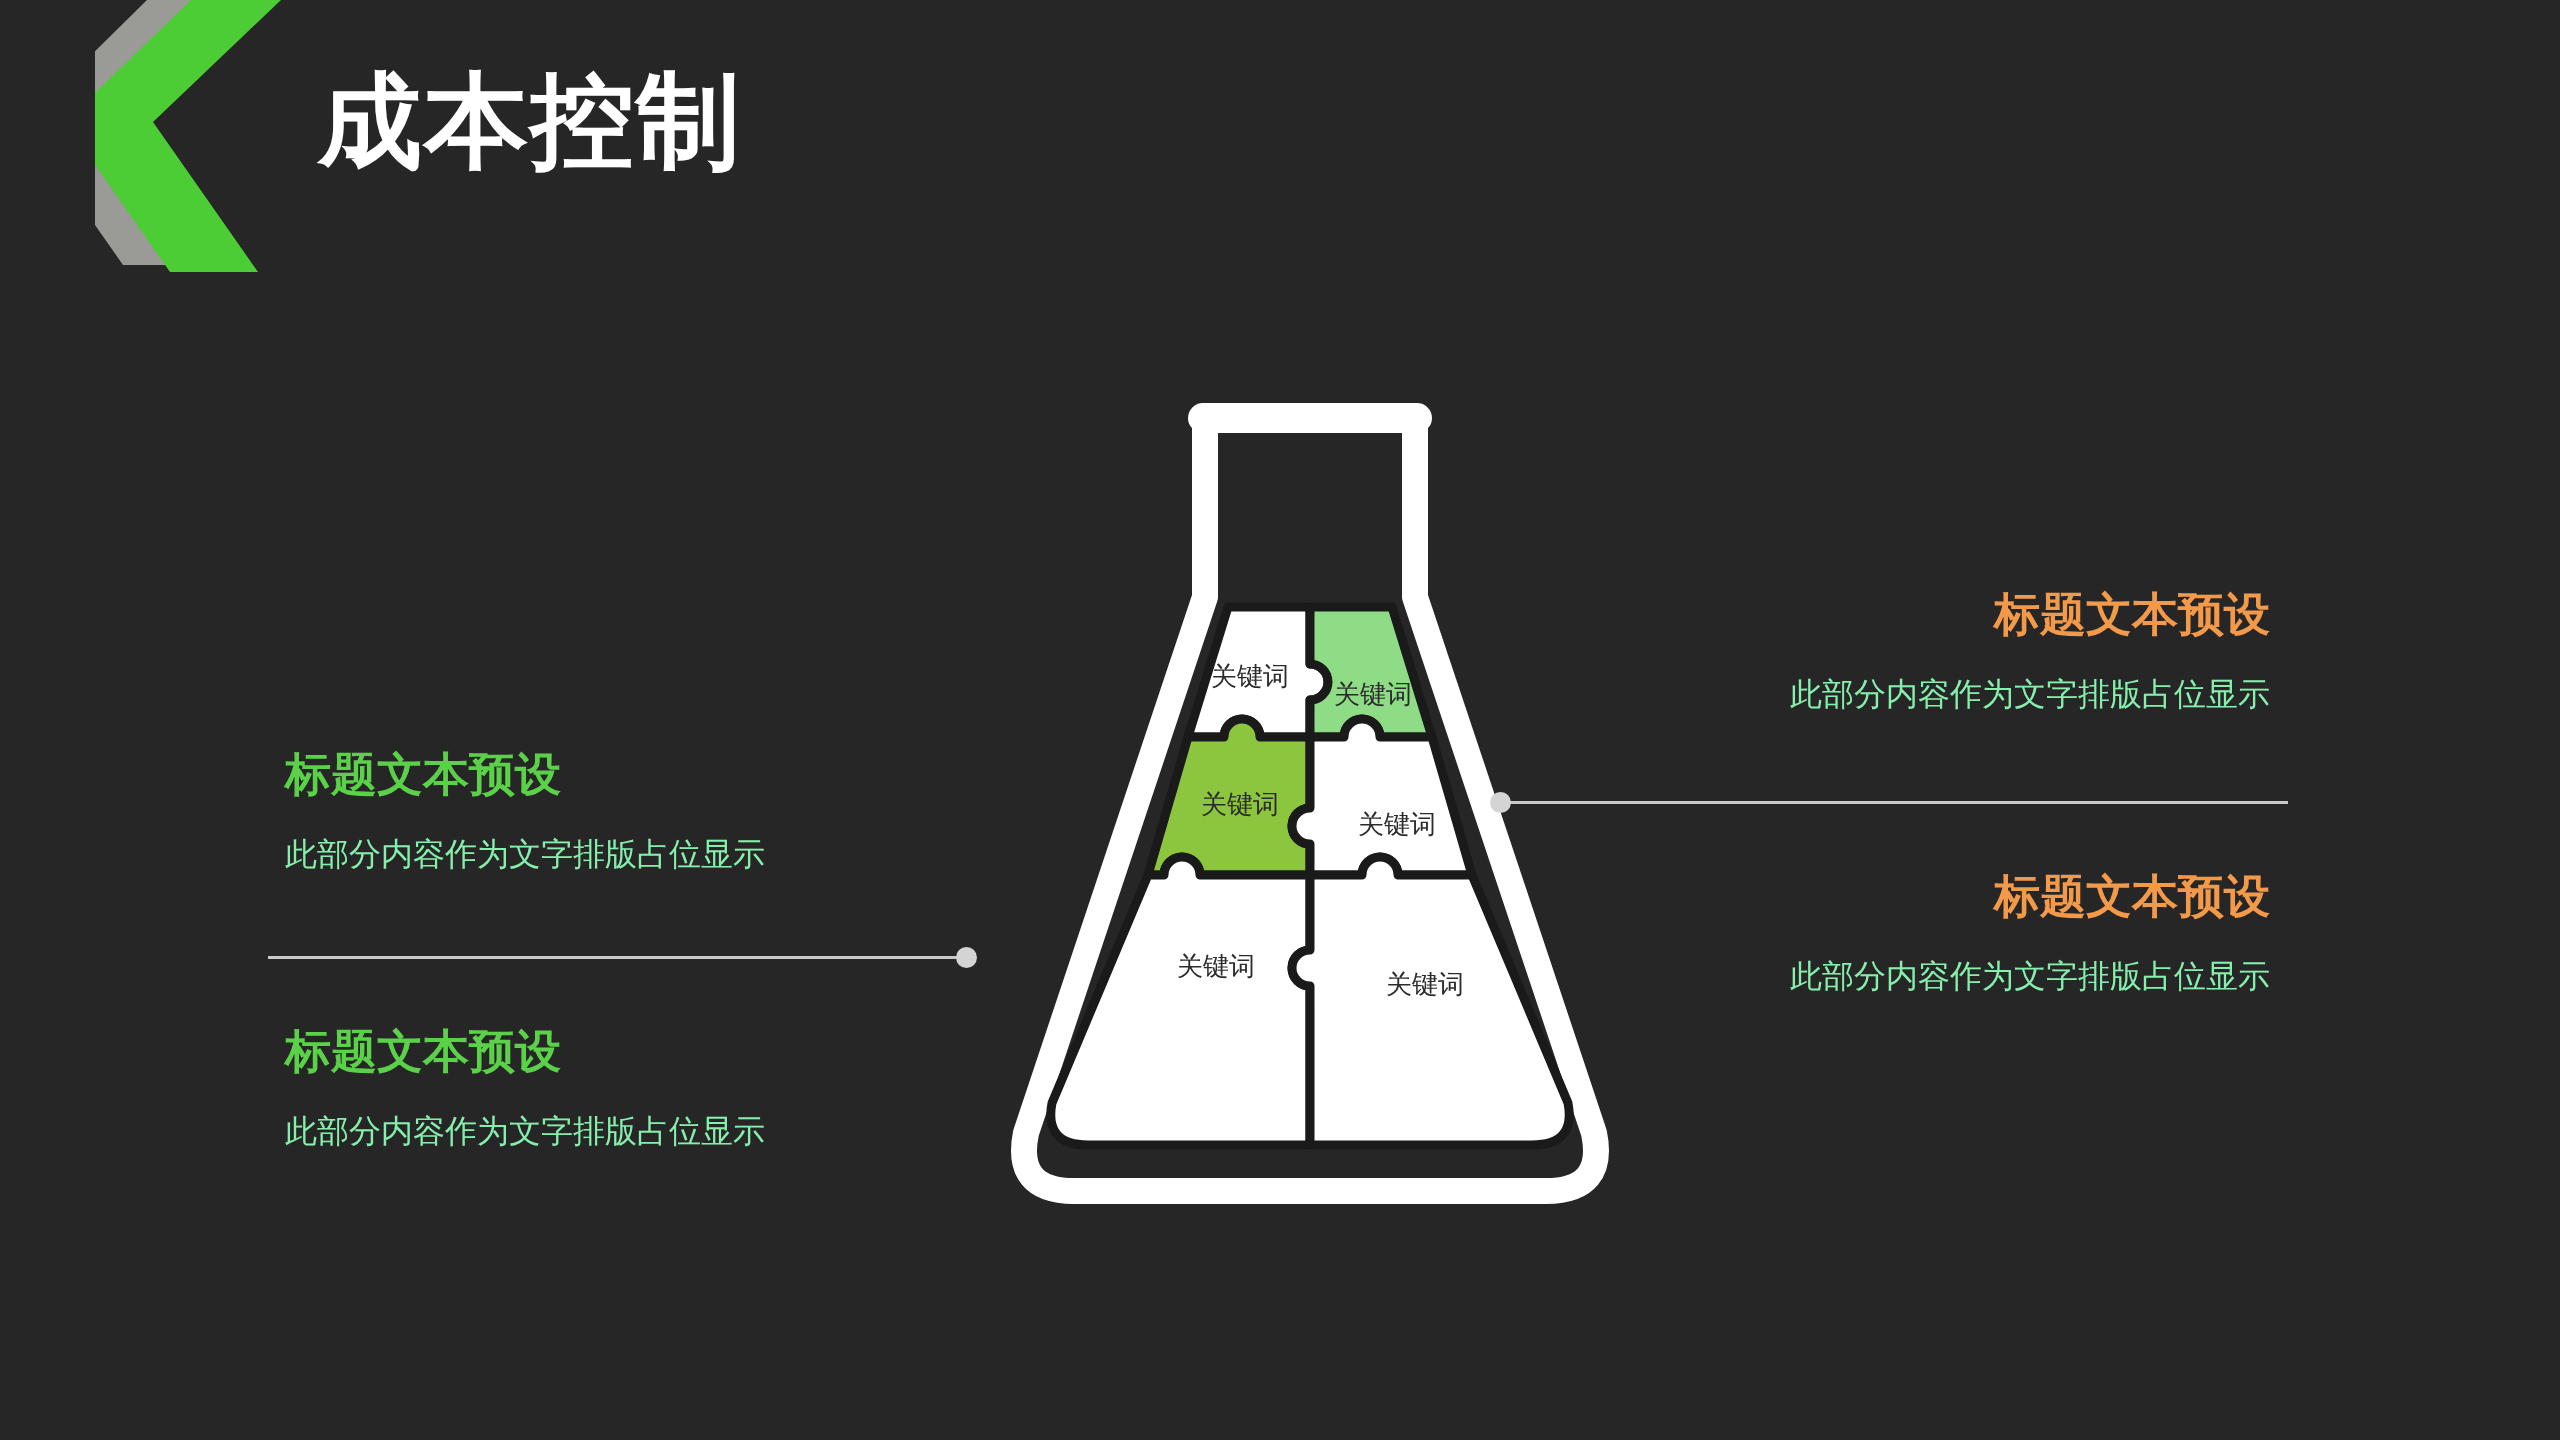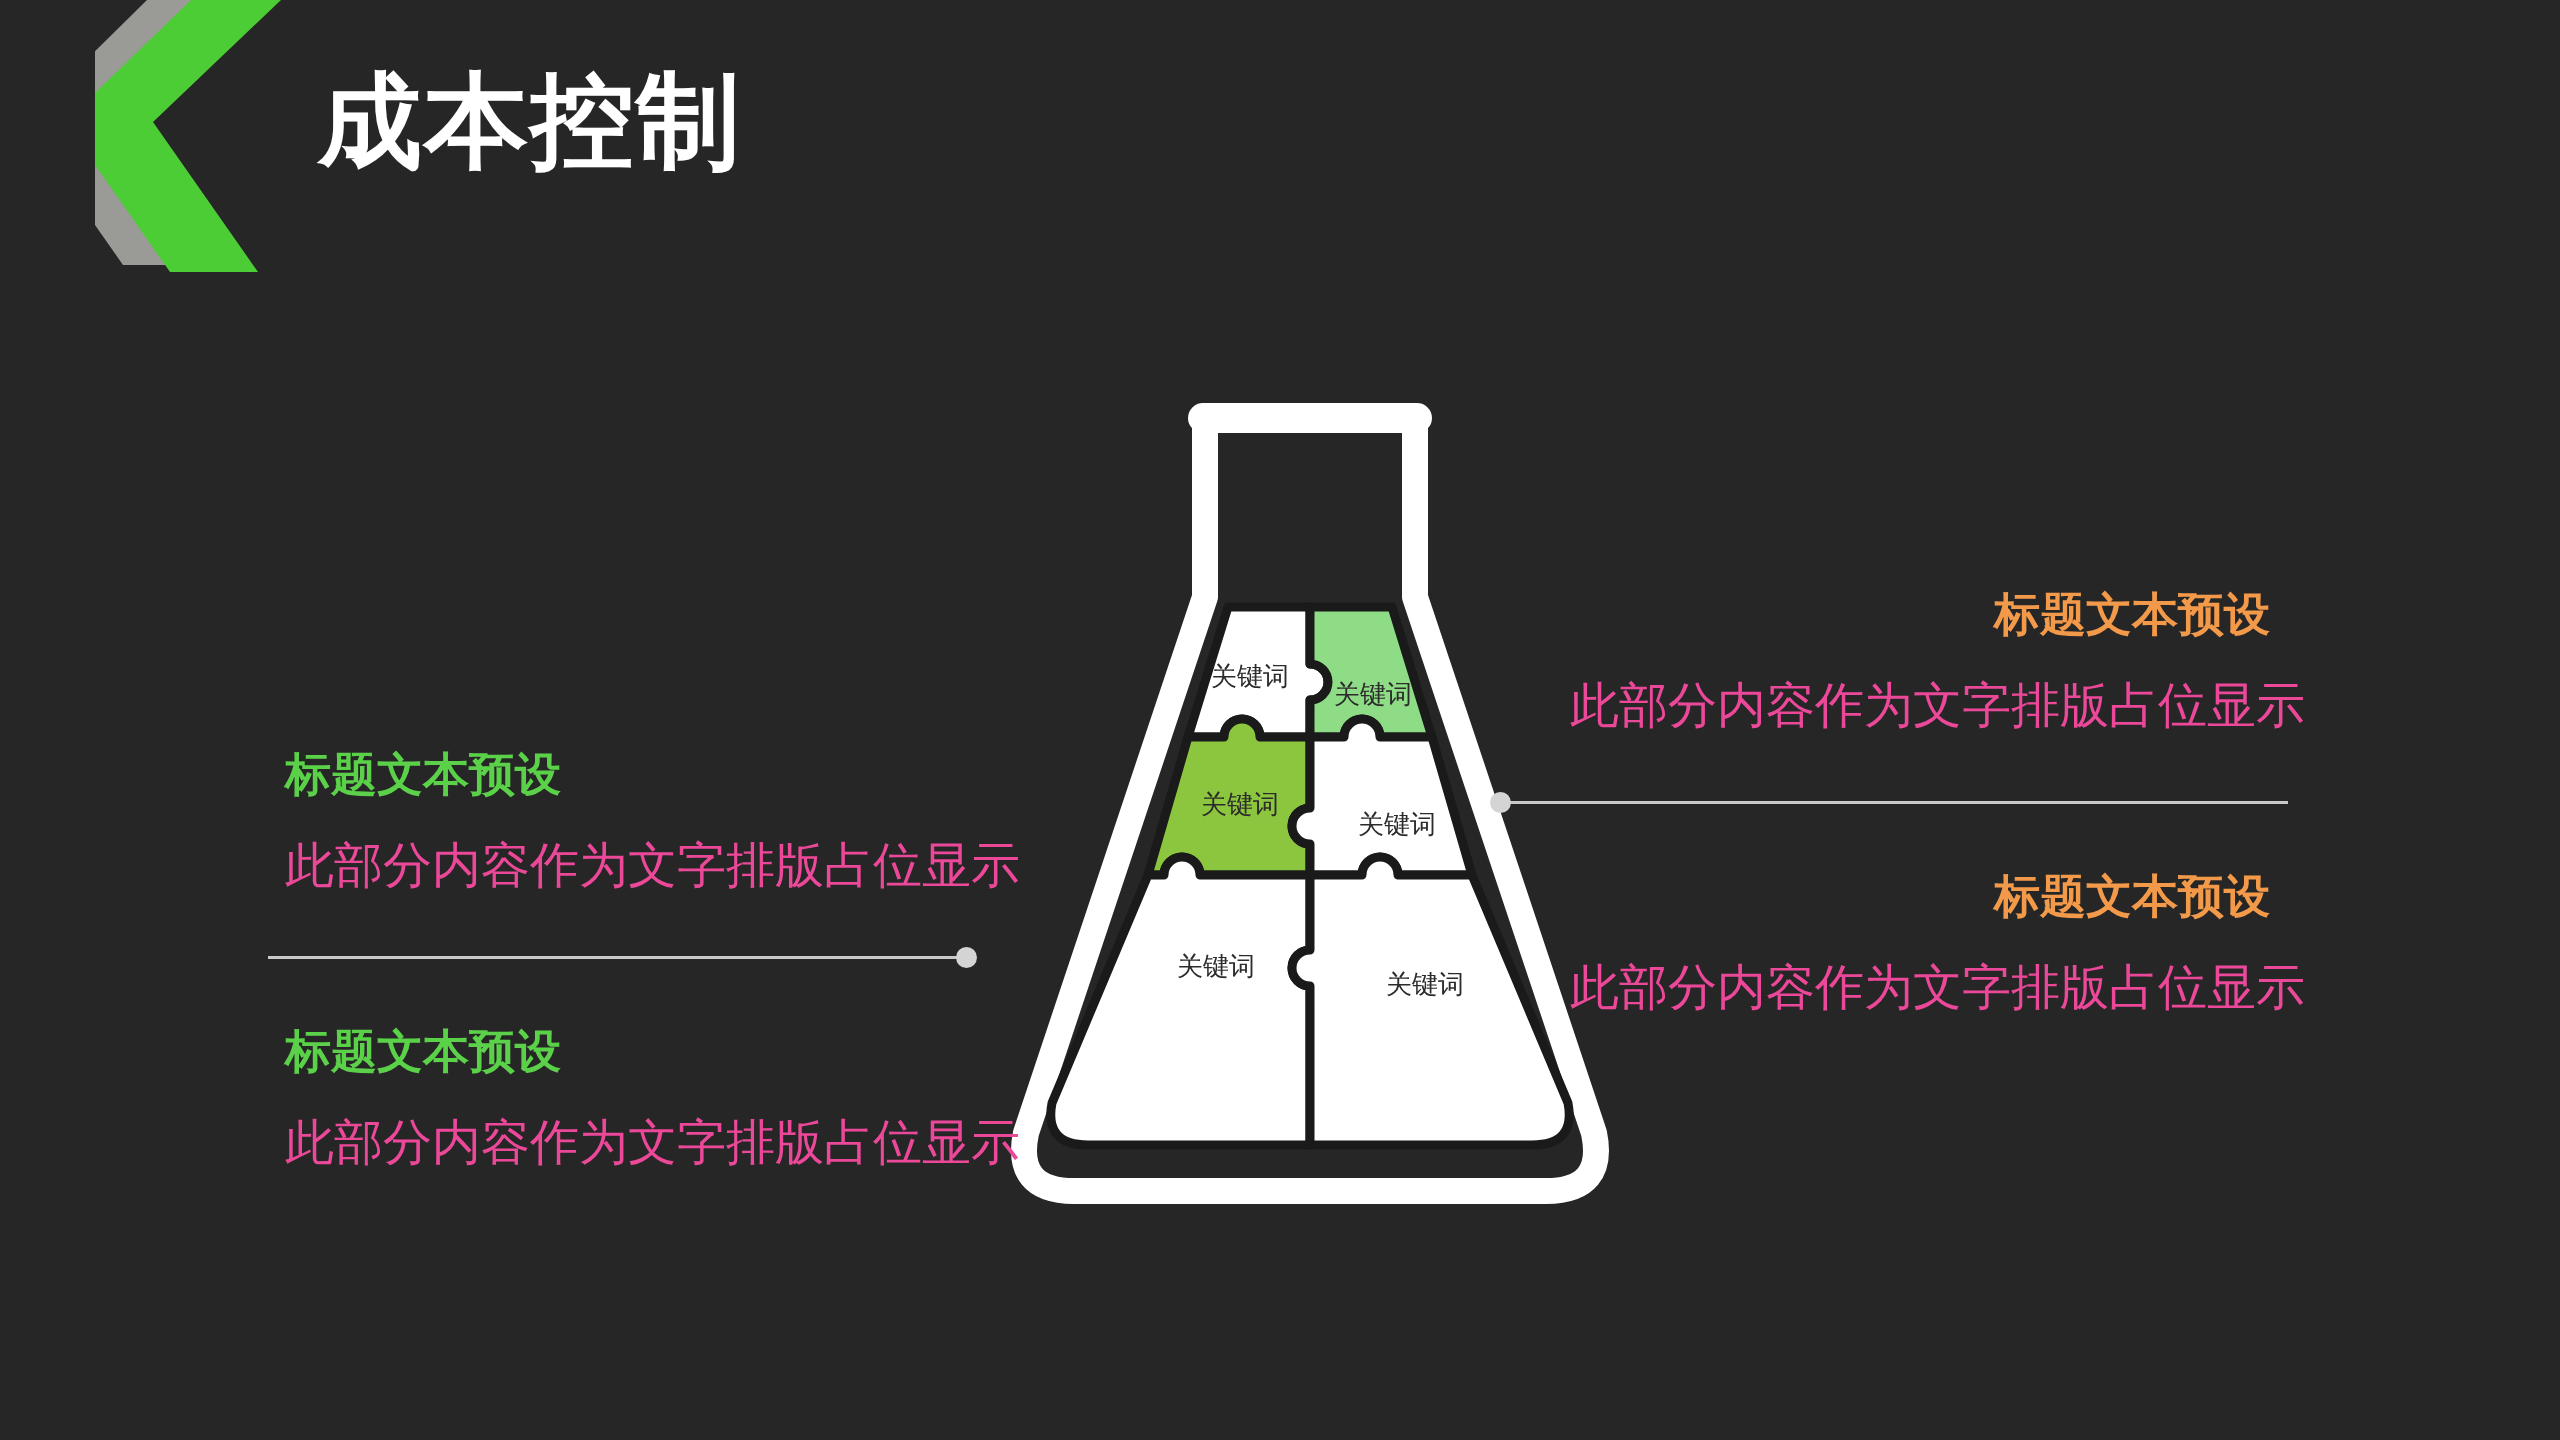--- a/index.html
+++ b/index.html
@@ -72,22 +72,22 @@
 
   
   .text-block { position: absolute; margin-top: 28px; }
   .block-heading {
     font-size: 46px;
     font-weight: bold;
     white-space: nowrap;
     line-height: 1.25;
   }
   .block-body {
-    font-size: 49px;
-    color: #ec4899;
+    font-size: 32px;
+    color: #86efac;
     white-space: nowrap;
     line-height: 1.3;
     font-weight: 400;
   }
   .heading-green  { color: #5bd14a; }
   .heading-orange { color: #f2994a; }
 
   .align-left  { text-align: left; }
   .align-right { text-align: right; }
 

